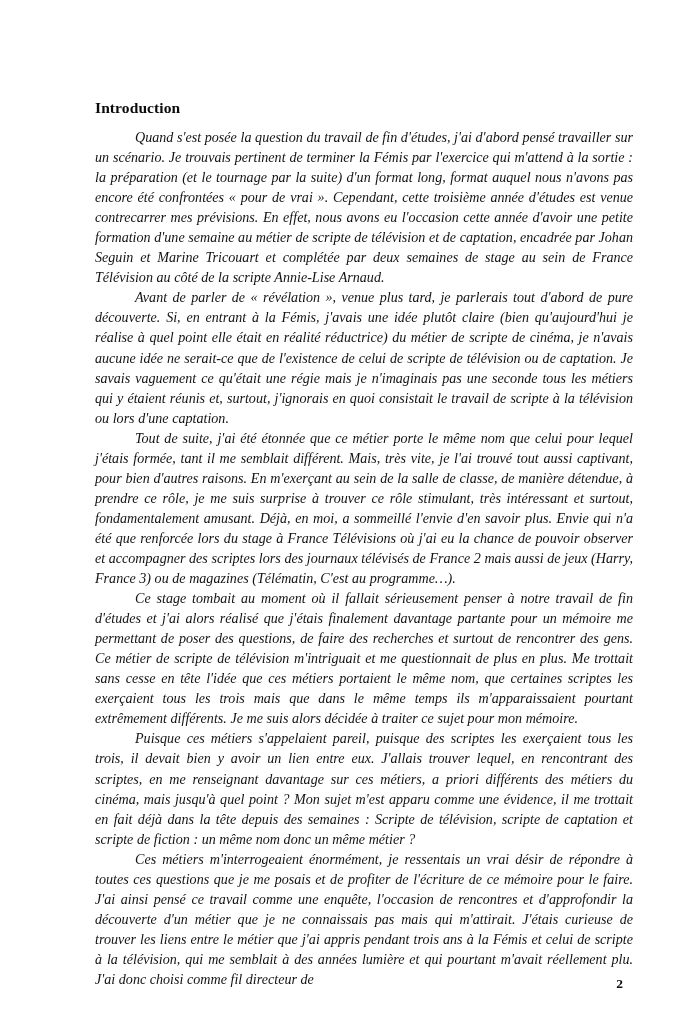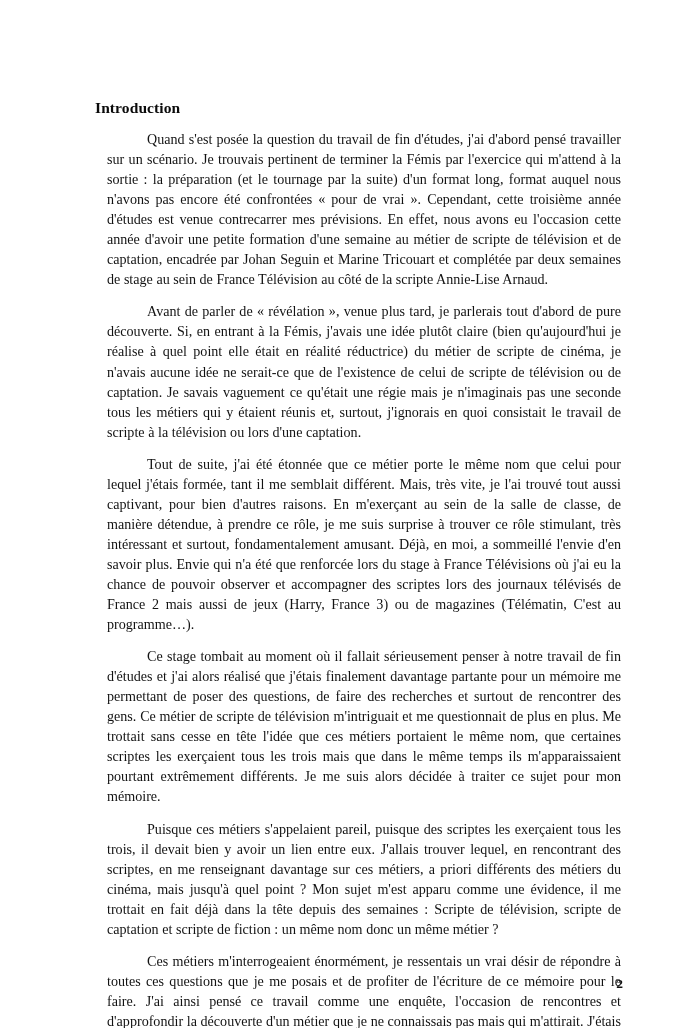--- a/index.html
+++ b/index.html
@@ -43,24 +43,25 @@
     letter-spacing: 0.1px;
     color: #0b0b0b;
   }
 
   .para {
     font-size: 14.1px;
     line-height: 20.05px;
     text-align: justify;
     text-justify: inter-word;
     text-indent: 40px;
-    margin: 12px;
+    margin: 0;
     color: #121212;
     hyphens: none;
     word-spacing: 0.05px;
+    font-style: italic;
   }
 
   .page-number {
     position: absolute;
     right: 77px;
     bottom: 36px;
     font-size: 13.5px;
     font-weight: bold;
     line-height: 16px;
     color: #101010;

